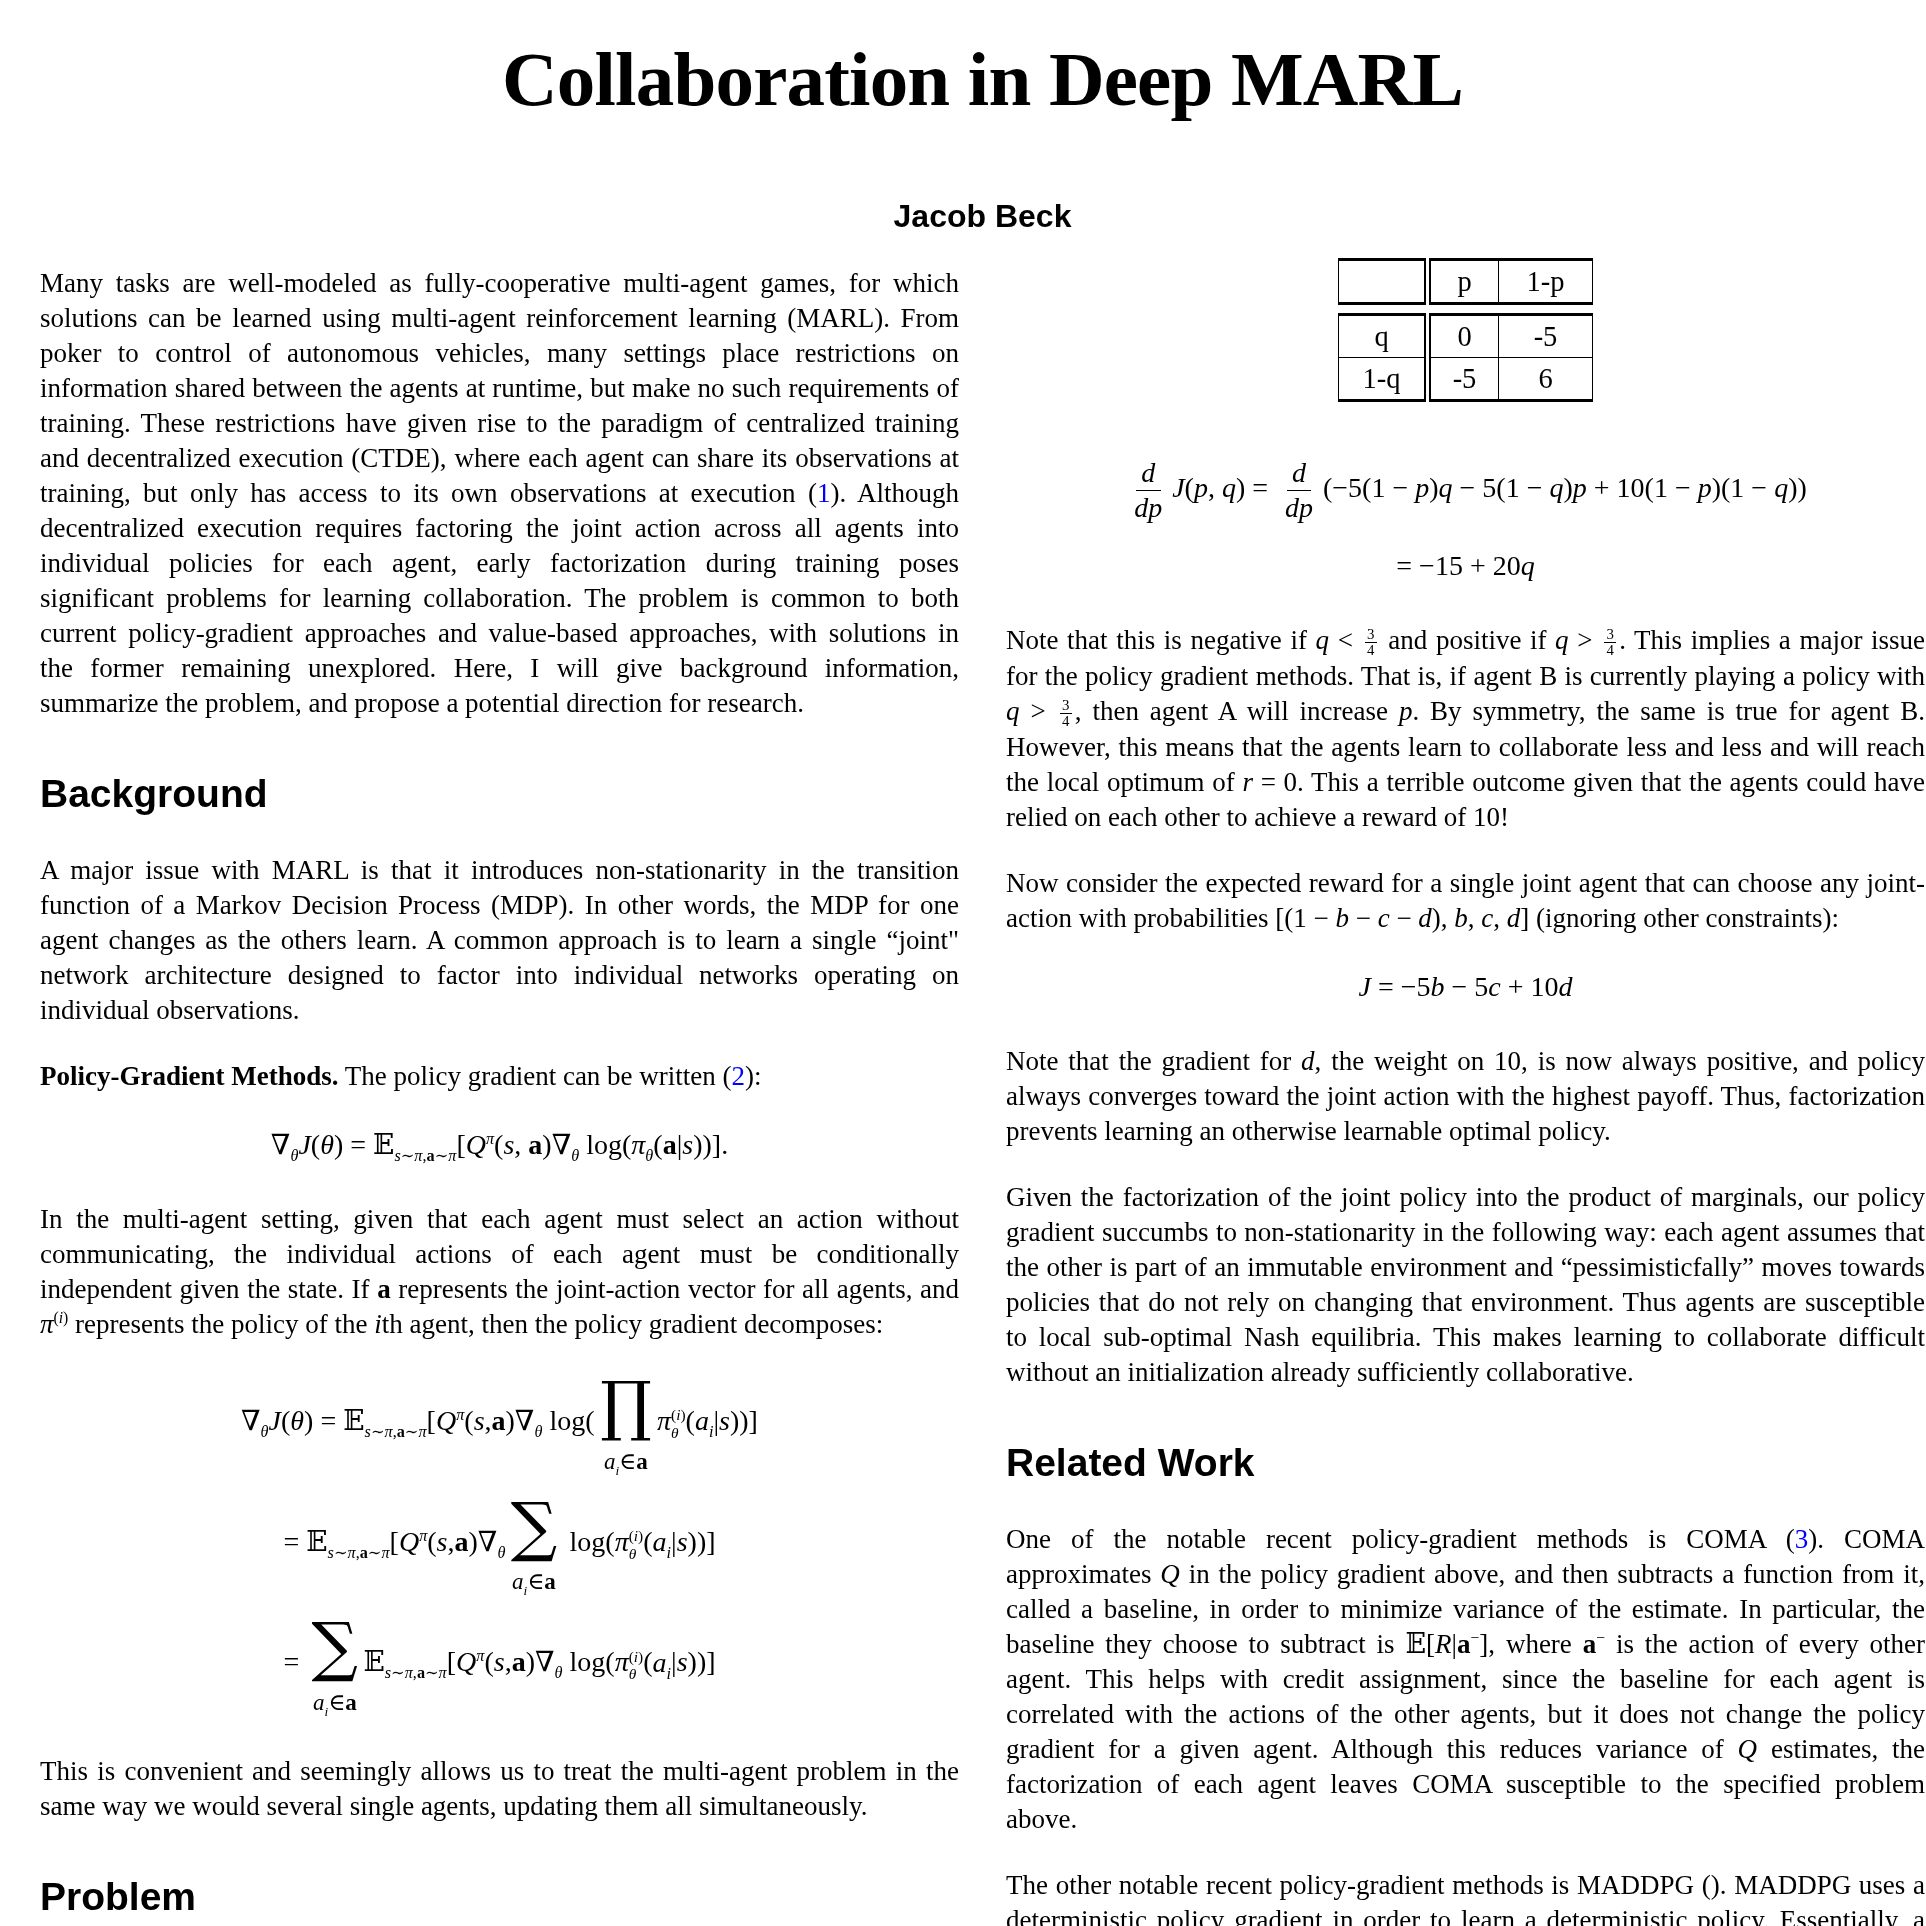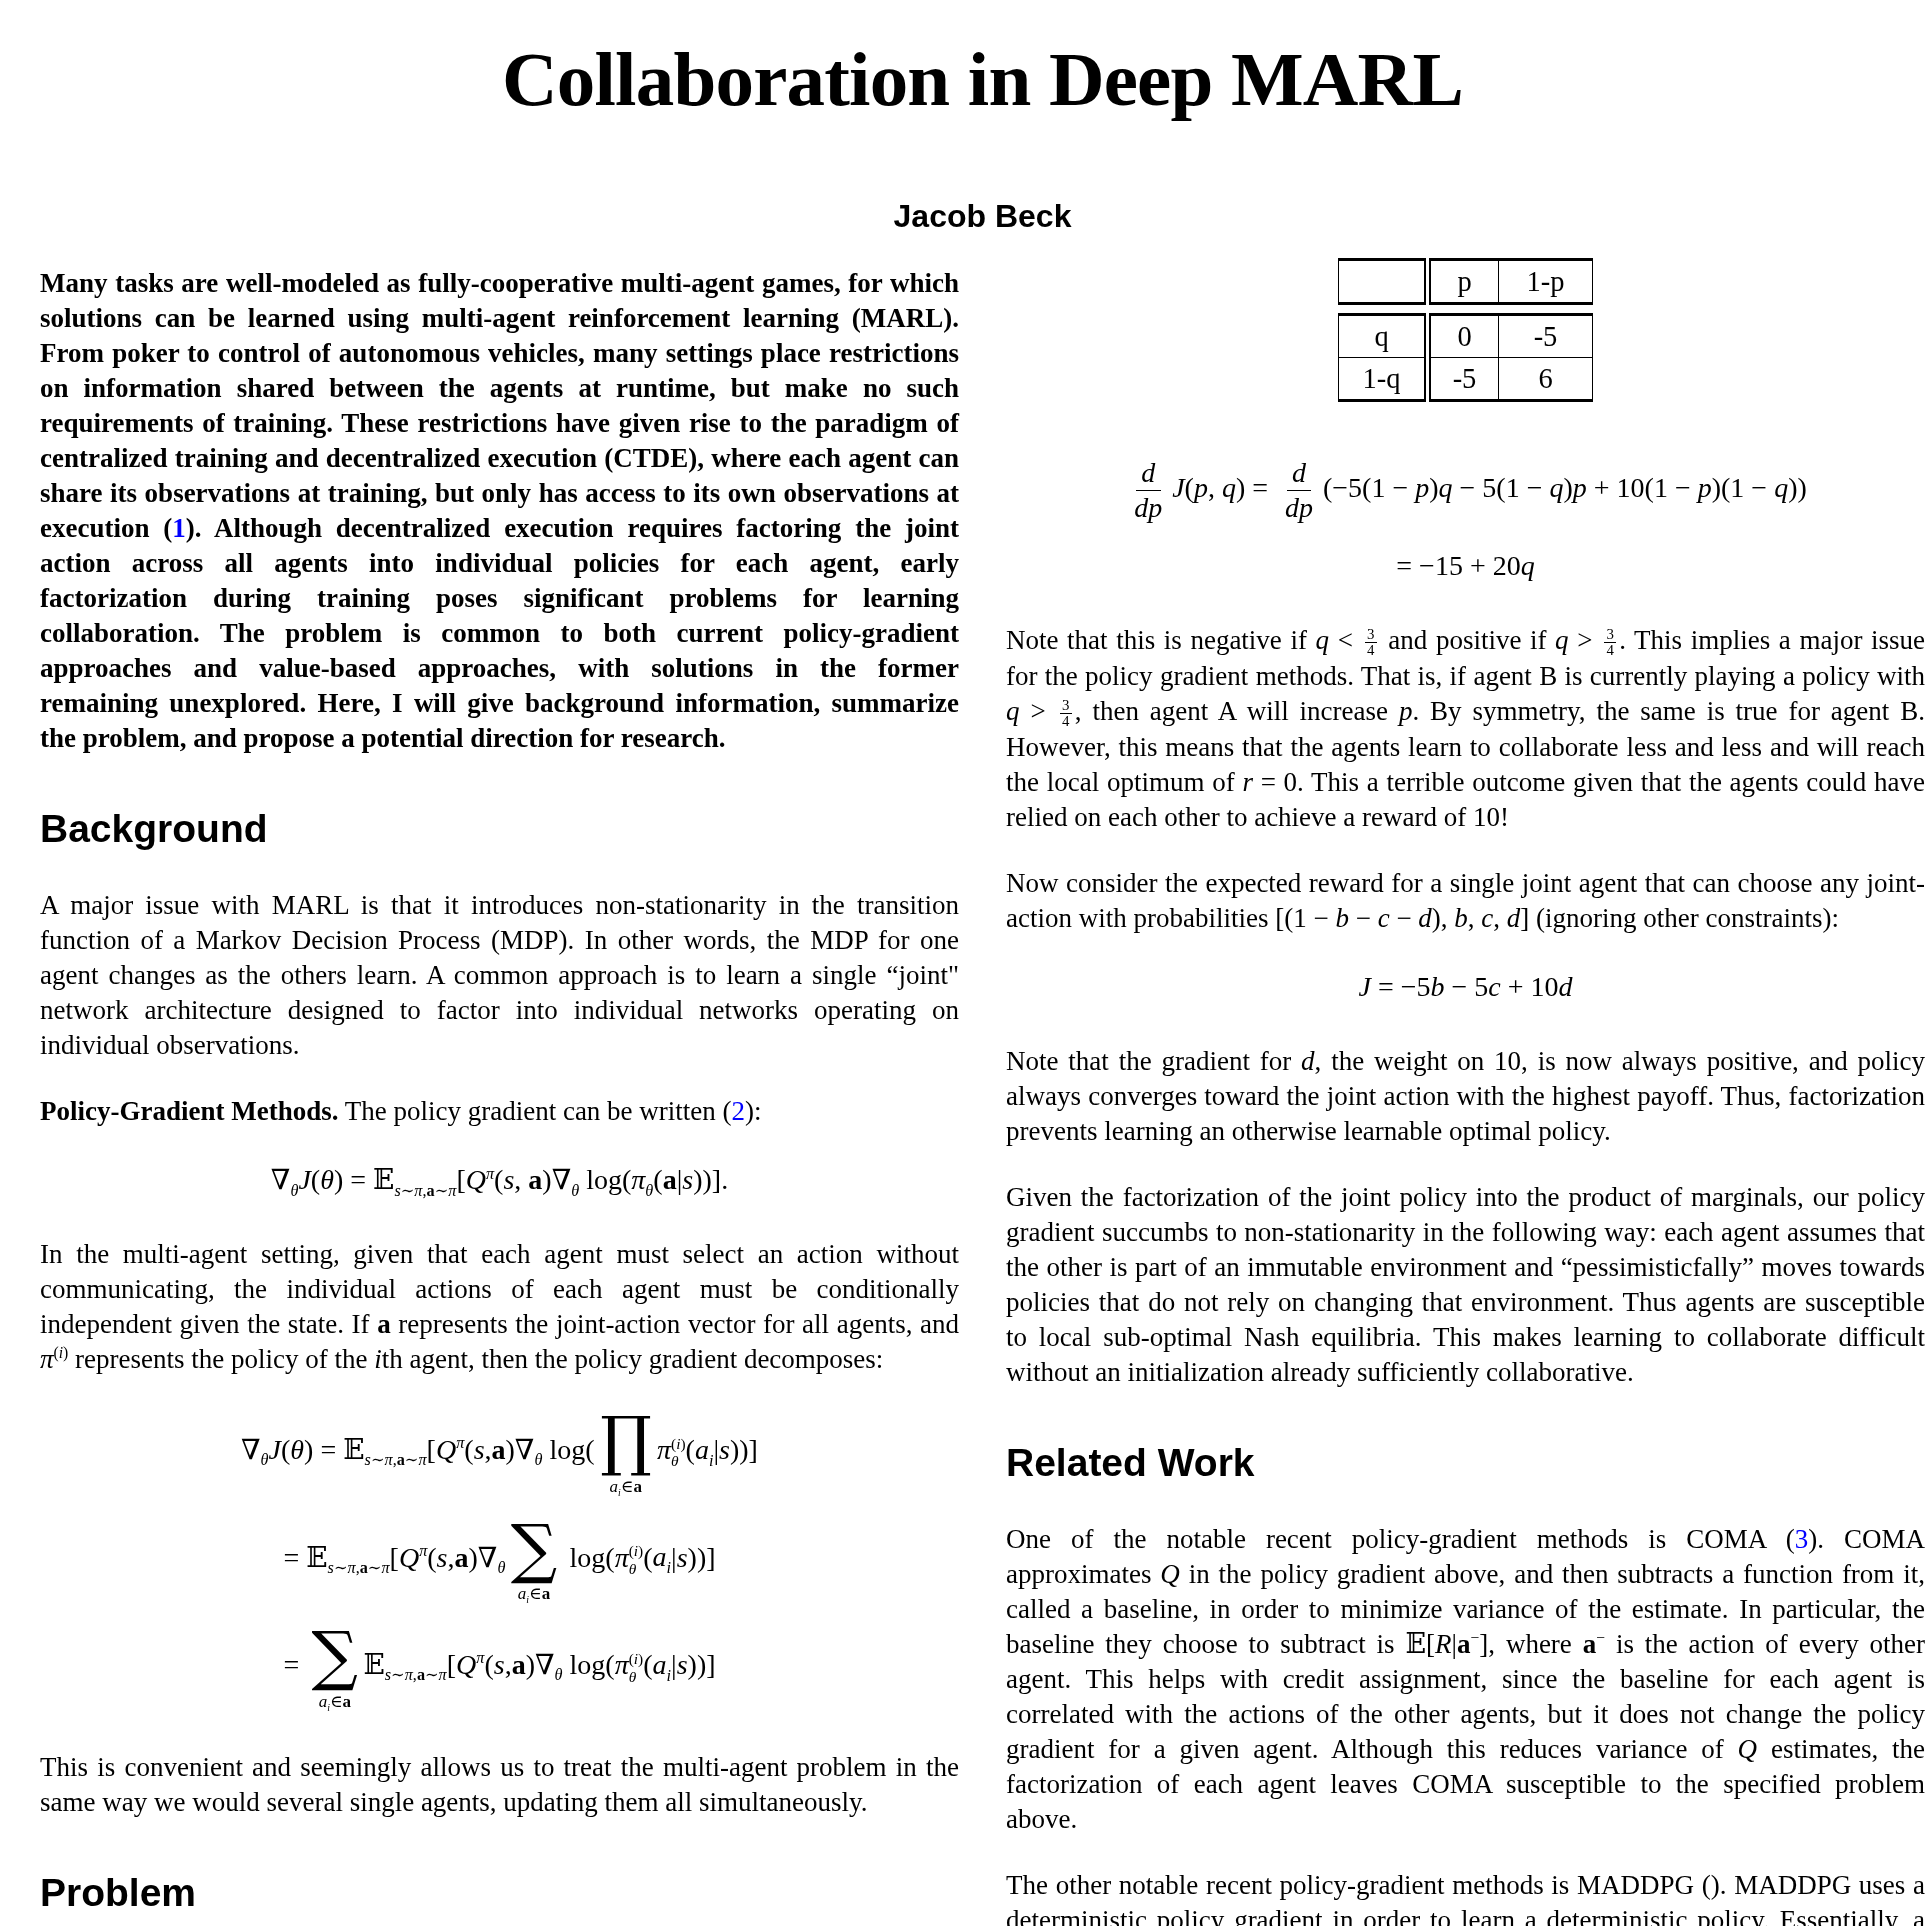--- a/index.html
+++ b/index.html
@@ -10,31 +10,31 @@
   }
   .title{position:absolute;top:35px;left:0;width:1965px;text-align:center;
          font-size:77px;font-weight:bold;letter-spacing:-0.8px;}
   .author{position:absolute;top:198px;left:0;width:1965px;text-align:center;
           font-size:32px;font-weight:bold;
           font-family:"Liberation Sans","DejaVu Sans",sans-serif;}
   .col{position:absolute;width:919px;font-size:27px;line-height:35px;text-align:justify;}
   .col-left{left:40px;top:266px;}
   .col-right{left:1006px;top:254px;}
   p{margin:0 0 31px 0;}
-  .abstract{font-weight:bold;}
+  .abstract{font-weight:normal;}
   h2{font-family:"Liberation Sans","DejaVu Sans",sans-serif;
      font-size:39px;line-height:1.1;margin:52px 0 37px 0;text-align:left;}
   .eq{text-align:center;font-size:28px;line-height:1.25;margin:33px 0 40px 0;}
   .eq .eqline{margin-bottom:23px;}
   .eq .eqline:last-child{margin-bottom:0;}
   sub,sup{font-size:58%;line-height:0;}
   .bigop{display:inline-flex;flex-direction:column;align-items:center;
          vertical-align:middle;margin:0 5.4px;}
   .bigop .op{font-size:65px;line-height:0.95;font-family:"DejaVu Serif","DejaVu Sans",serif;}
-  .bigop .lim{font-size:17px;line-height:1;margin-top:6px;}
+  .bigop .lim{font-size:23px;line-height:1;margin-top:13px;}
   .supsub{display:inline-flex;flex-direction:column;align-items:flex-start;
           vertical-align:middle;font-size:55%;line-height:1.15;}
   .frac{display:inline-flex;flex-direction:column;align-items:center;
         vertical-align:middle;margin:0 4.6px;line-height:1.1;}
   .frac>span{display:block;padding:1.5px 5.4px;}
   .frac>span:first-child{border-bottom:1.9px solid #000;}
   .sfrac{display:inline-flex;flex-direction:column;align-items:center;
          vertical-align:middle;font-size:55%;line-height:1.05;margin:0 3.1px;}
   .sfrac>span{padding:0 2.3px;}
   .sfrac>span:first-child{border-bottom:1.5px solid #000;}

